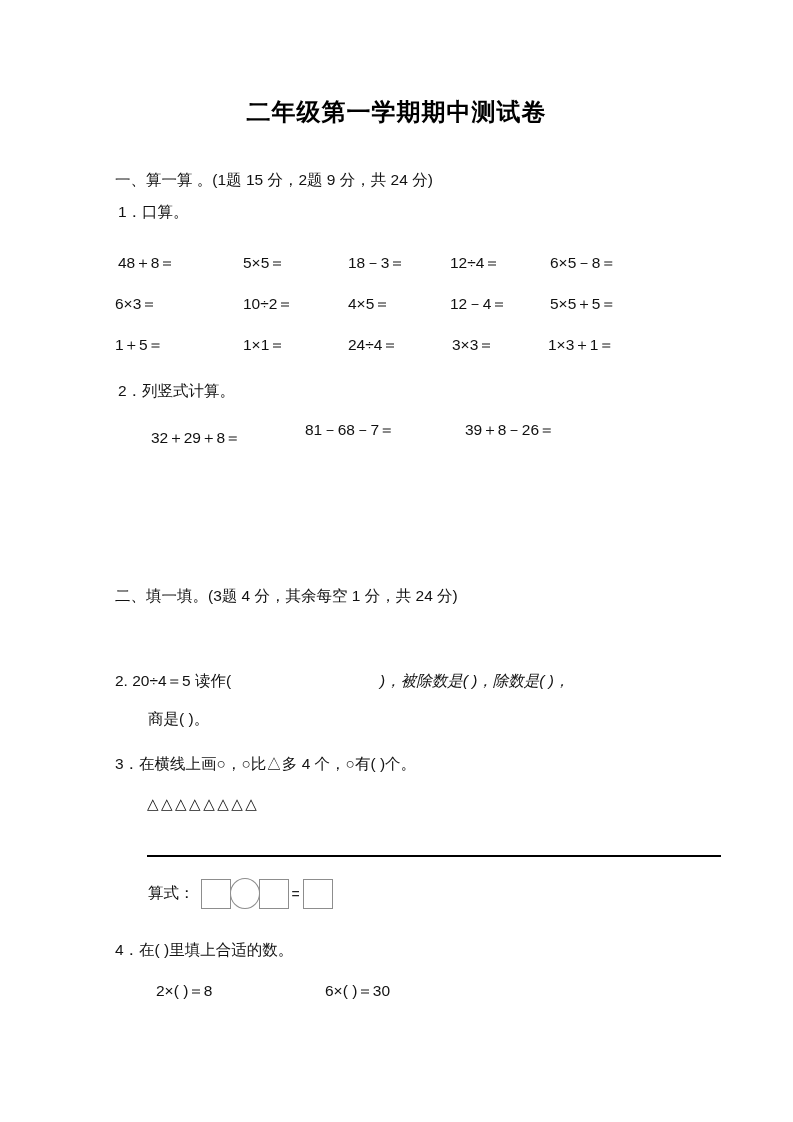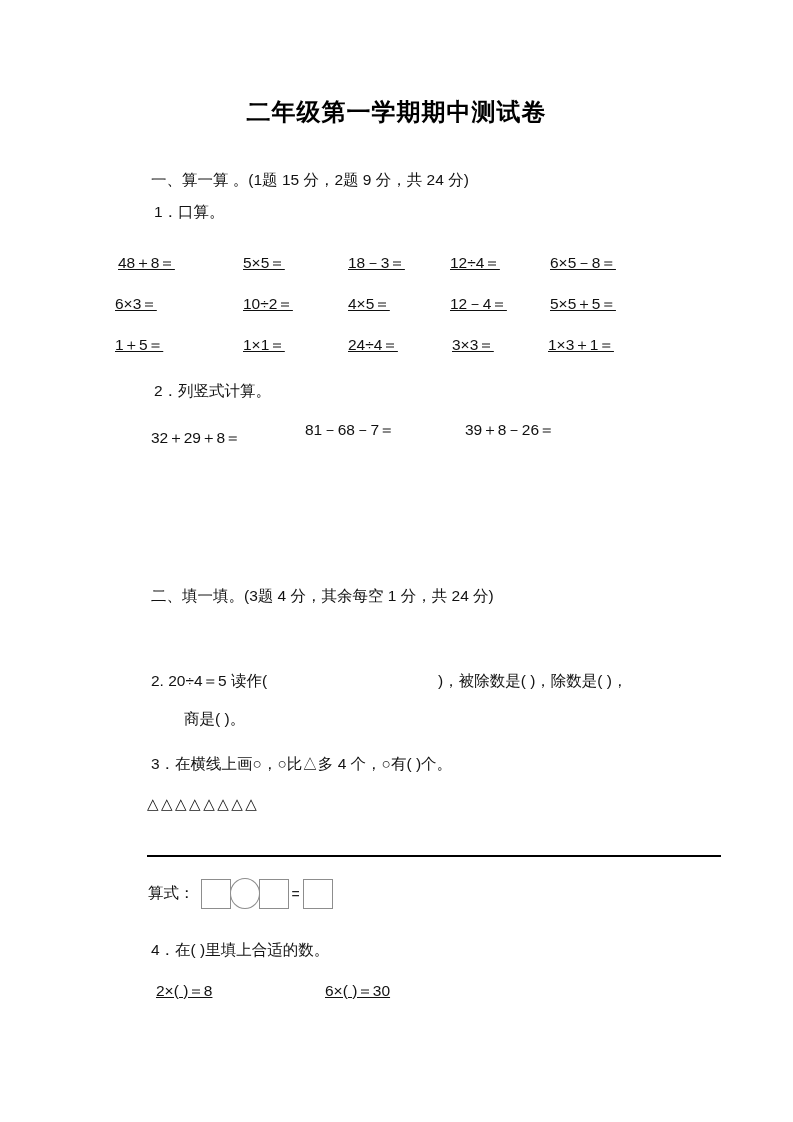--- a/index.html
+++ b/index.html
@@ -36,21 +36,20 @@
     color: #000000;
   }
 
   
   .blk {
     position: absolute;
     font-size: 15.5px;
     line-height: 1.5;
     color: #121212;
     white-space: nowrap;
-    margin-left: 36px;
   }
   .section-head {
     font-size: 15.5px;
     color: #111111;
   }
   .qnum {
     font-size: 15.5px;
   }
 
   
@@ -58,21 +57,20 @@
     position: absolute;
     left: 0;
     width: 793px;
     height: 22px;
   }
   .calc-cell {
     position: absolute;
     font-size: 15.5px;
     white-space: nowrap;
     color: #111111;
-    text-decoration: underline;
   }
 
   
   .vcalc-cell {
     position: absolute;
     font-size: 15.5px;
     white-space: nowrap;
   }
 
   
@@ -164,21 +162,21 @@
   <div class="calc-row" style="top:420px;">
     <span class="vcalc-cell" style="left:151px;margin-top:8px;">32＋29＋8＝</span>
     <span class="vcalc-cell" style="left:305px;">81－68－7＝</span>
     <span class="vcalc-cell" style="left:465px;">39＋8－26＝</span>
   </div>
 
   <div class="blk section-head" style="top:584px; left:115px;">二、填一填。(3题 4 分，其余每空 1 分，共 24 分)</div>
 
 
   <div class="blk" style="top:669px; left:115px;">2. 20÷4＝5 读作(</div>
-  <div class="blk" style="top:669px; left:402px;">)，被除数是(        )，除数是(        )，</div>
+  <div class="blk" style="top:669px; left:380px;font-style:italic;">)，被除数是(        )，除数是(        )，</div>
   <div class="blk" style="top:707px; left:148px;">商是(        )。</div>
 
   <div class="blk" style="top:752px; left:115px;">3．在横线上画○，○比△多 4 个，○有(        )个。</div>
 
   <div class="tri-row" style="top:795px; left:147px;">△△△△△△△△</div>
 
   <div class="rule-line" style="top:855px; left:147px; width:574px;"></div>
 
   <div class="formula-wrap" style="top:878px; left:148px;">
     <span class="f-label">算式：</span>

